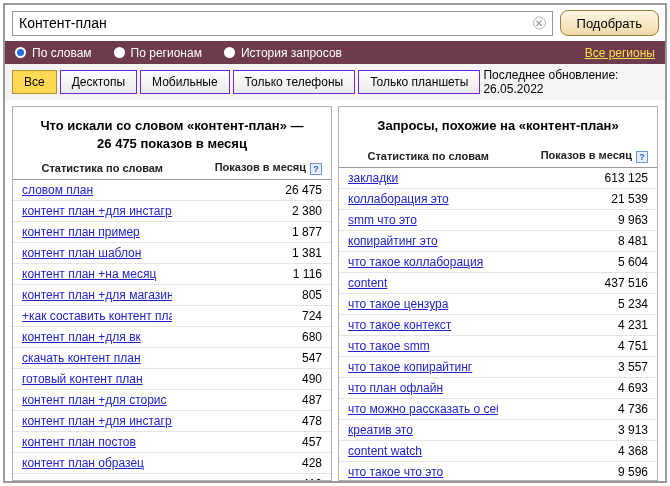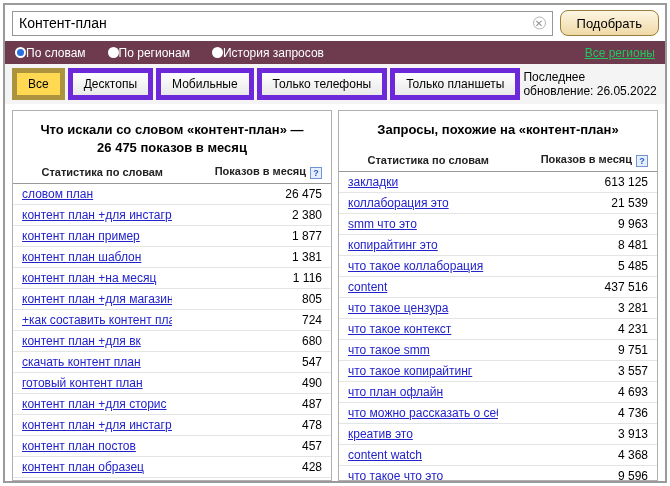--- a/index.html
+++ b/index.html
@@ -22,29 +22,29 @@
   .clear-icon { position: absolute; right: 7px; top: 50%; transform: translateY(-50%);
     width: 13px; height: 13px; border: 1px solid #b3b3b3; border-radius: 50%;
     color: #8d8d8d; font-size: 10px; line-height: 11px; text-align: center; cursor: pointer; }
   .select-btn { height: 26px; padding: 0 16px; font-size: 13px; font-family: inherit;
     border: 1px solid #9a7d3a; border-radius: 8px; cursor: pointer;
     background: linear-gradient(#fdf6e3, #efd9a6); }
 
   
   .topbar { height: 23px; background: var(--topbar); display: flex; align-items: center;
     padding: 0 10px; color: #fff; font-size: 12px; flex-shrink: 0; }
-  .radio-option { display: flex; align-items: center; gap: 0; margin-right: 22px; cursor: pointer; }
+  .radio-option { display: flex; align-items: center; gap: 6px; margin-right: 22px; cursor: pointer; }
   .radio-dot { width: 11px; height: 11px; border-radius: 50%; background: #fff; position: relative; flex-shrink: 0; }
   .radio-option.selected .radio-dot::after { content: ""; position: absolute; inset: 2px;
     border-radius: 50%; background: #2a6fdf; }
-  .regions-link { margin-left: auto; text-decoration: underline; cursor: pointer; color: #22c55e; }
+  .regions-link { margin-left: auto; text-decoration: underline; cursor: pointer; color: #fde047; }
 
   
   .tabs-row { display: flex; align-items: center; padding: 4px 7px; background: #f4f4f4; flex-shrink: 0; }
-  .tab { padding: 4px 11px; font-size: 12px; border: 5px solid #6d28d9;
+  .tab { padding: 4px 11px; font-size: 12px; border: 1px solid #6d28d9;
     background: linear-gradient(#fff, #e9e9e9); margin-right: 3px; cursor: pointer; white-space: nowrap; }
   .tab.active { background: var(--activetab); border-color: #ab9340; }
   .last-update { margin-left: auto; font-size: 12px; }
 
   
   .content { flex: 1; display: flex; gap: 6px; padding: 0 7px; margin-top: 6px; min-height: 0; }
   .panel { flex: 1; border: 1px solid #b0b0b0; background: #fff; overflow: hidden; }
   .panel-title { min-height: 40px; padding: 10px 24px 6px; text-align: center;
     font-weight: bold; font-size: 13px; line-height: 1.4; }
   table { width: 100%; border-collapse: collapse; table-layout: fixed; }
@@ -214,41 +214,41 @@
               <td class="num">9 963</td>
             </tr>
 
             <tr>
               <td><a class="kw">копирайтинг это</a></td>
               <td class="num">8 481</td>
             </tr>
 
             <tr>
               <td><a class="kw">что такое коллаборация</a></td>
-              <td class="num">5 485</td>
+              <td class="num">5 604</td>
             </tr>
 
             <tr>
               <td><a class="kw">content</a></td>
               <td class="num">437 516</td>
             </tr>
 
             <tr>
               <td><a class="kw">что такое цензура</a></td>
-              <td class="num">3 281</td>
+              <td class="num">5 234</td>
             </tr>
 
             <tr>
               <td><a class="kw">что такое контекст</a></td>
               <td class="num">4 231</td>
             </tr>
 
             <tr>
               <td><a class="kw">что такое smm</a></td>
-              <td class="num">9 751</td>
+              <td class="num">4 751</td>
             </tr>
 
             <tr>
               <td><a class="kw">что такое копирайтинг</a></td>
               <td class="num">3 557</td>
             </tr>
 
             <tr>
               <td><a class="kw">что план офлайн</a></td>
               <td class="num">4 693</td>

